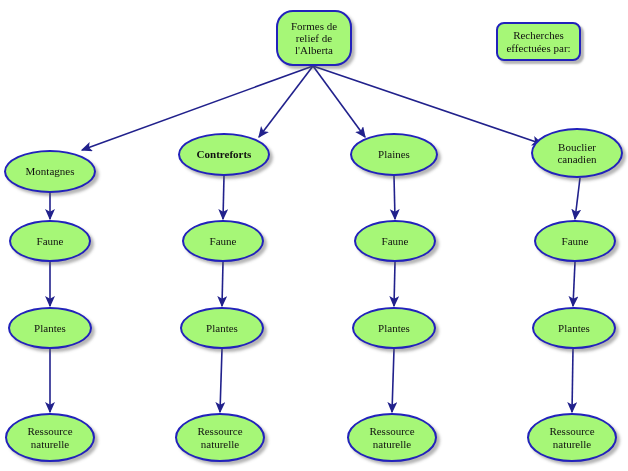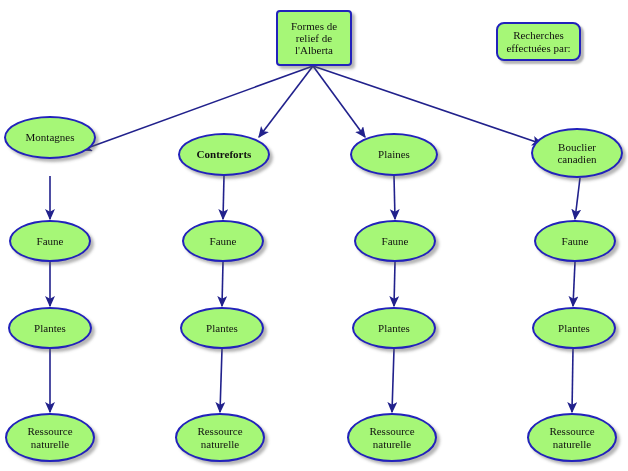--- a/index.html
+++ b/index.html
@@ -38,21 +38,21 @@
     text-align: center;
     line-height: 1.12;
     font-size: 11px;
     z-index: 2;
     box-shadow: 3px 3px 3px rgba(90,90,90,0.45);
   }
   .node.ellipse {
     border-radius: 50%;
   }
   .node.roundrect {
-    border-radius: 4px;
+    border-radius: 17px;
   }
   .node.rect {
     border-radius: 8px;
     box-shadow: 3px 3px 2px rgba(110,110,110,0.5);
   }
   .node .label {
     display: block;
     padding: 0 3px;
     white-space: pre-line;
   }
@@ -91,21 +91,21 @@
   <div id="nodes-layer">
       <div class="node roundrect" style="left: 276px; top: 10px; width: 76px; height: 56px;">
         <span class="label">Formes de
 relief de
 l'Alberta</span>
       </div>
       <div class="node rect" style="left: 496px; top: 22px; width: 85px; height: 39px;">
         <span class="label">Recherches
 effectuées par:</span>
       </div>
-      <div class="node ellipse" style="left: 4px; top: 116px; width: 92px; height: 43px;">
+      <div class="node ellipse" style="left: 4px; top: 150px; width: 92px; height: 43px;">
         <span class="label">Montagnes</span>
       </div>
       <div class="node ellipse" style="left: 9px; top: 220px; width: 82px; height: 42px;">
         <span class="label">Faune</span>
       </div>
       <div class="node ellipse" style="left: 8px; top: 307px; width: 84px; height: 42px;">
         <span class="label">Plantes</span>
       </div>
       <div class="node ellipse" style="left: 5px; top: 413px; width: 90px; height: 49px;">
         <span class="label">Ressource

